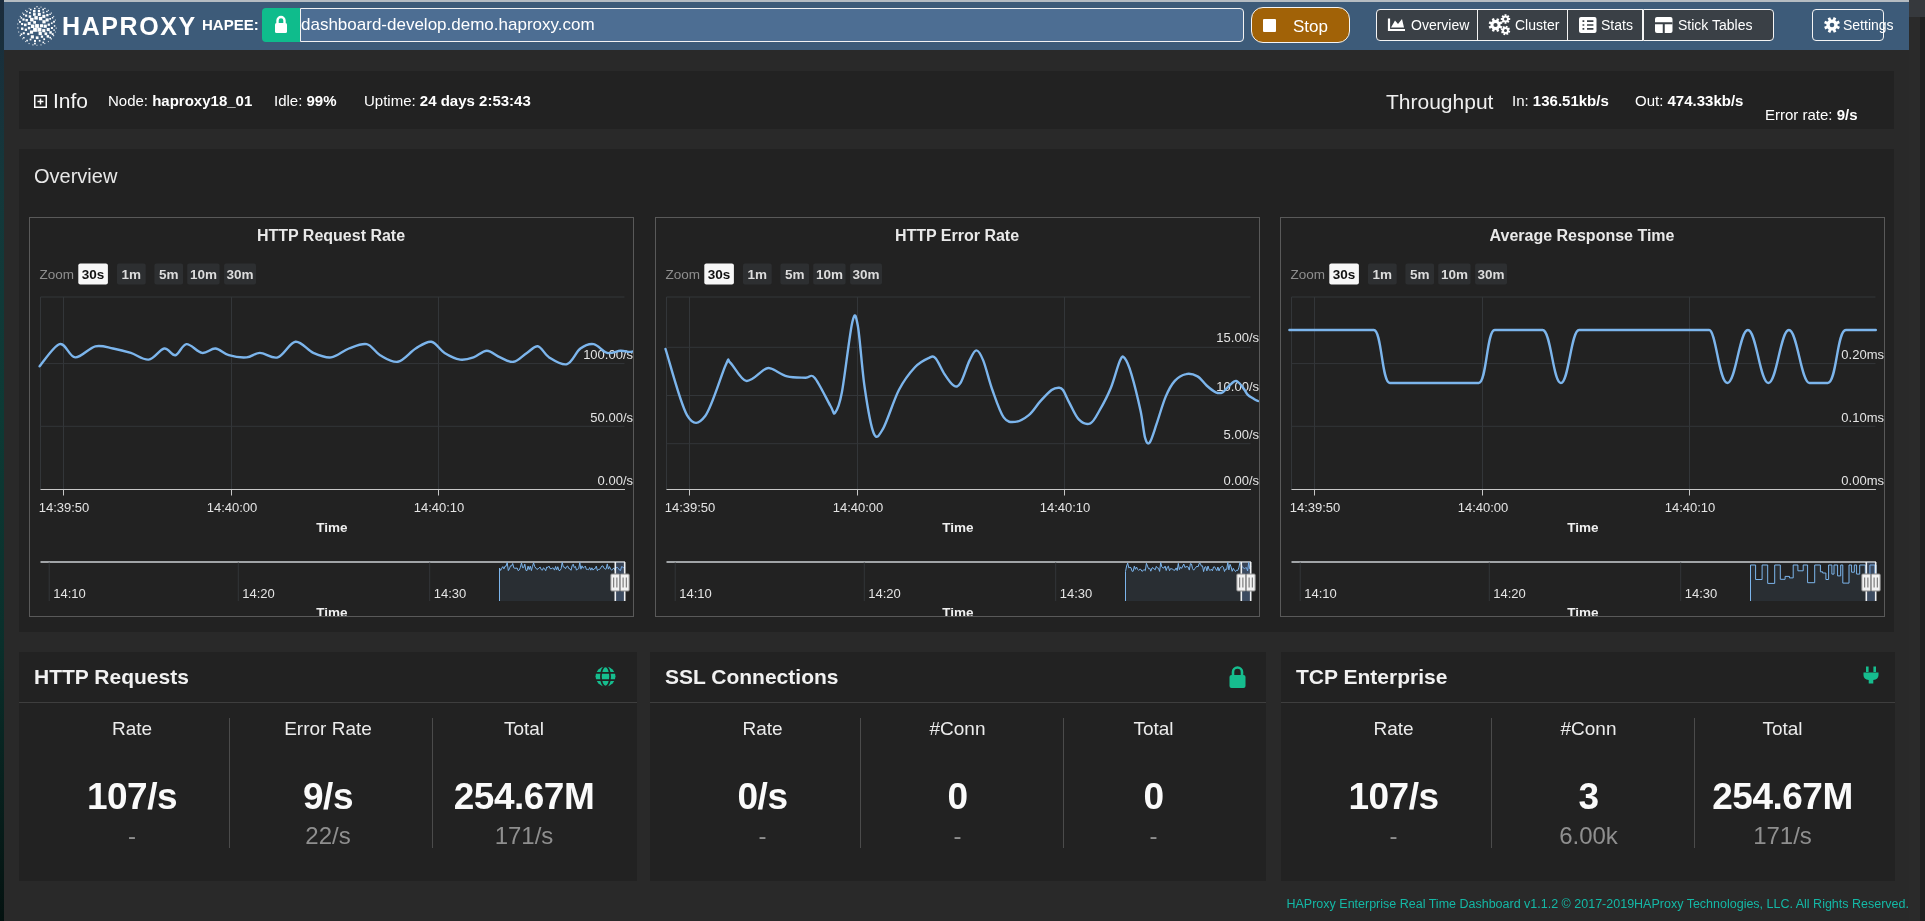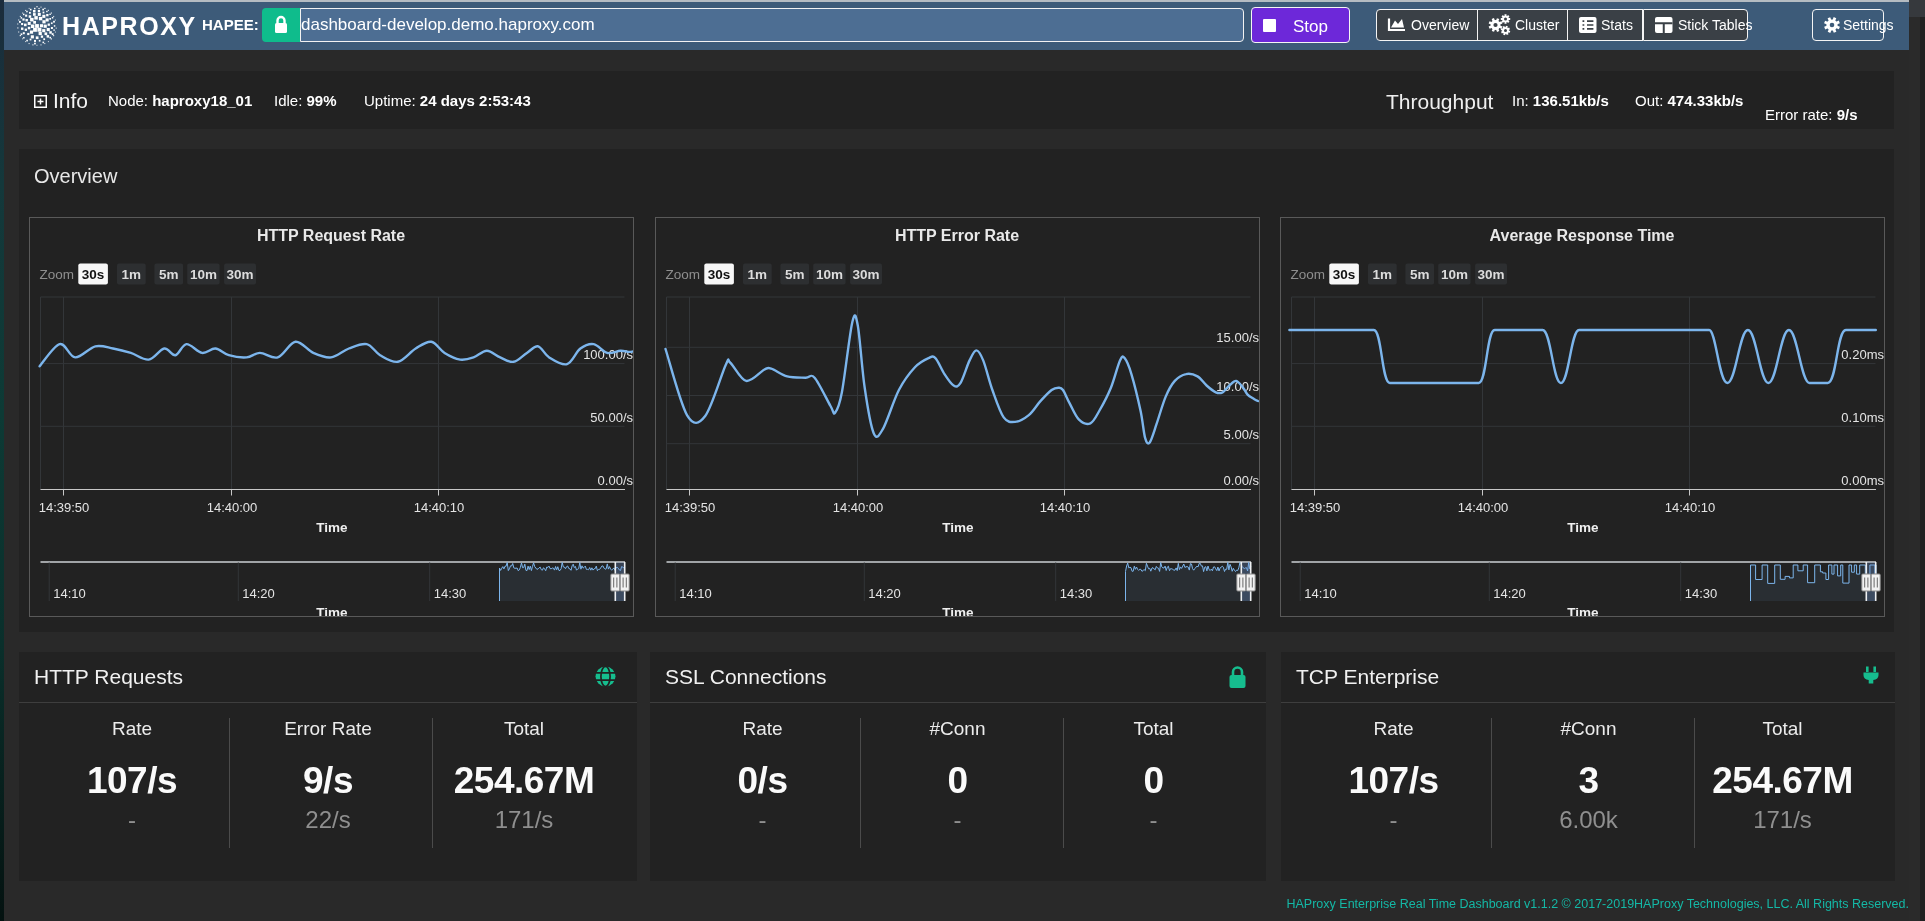--- a/index.html
+++ b/index.html
@@ -14,25 +14,25 @@
   background:#b5bcc2; z-index:9; }
 #navbar { position:absolute; left:0; top:0; width:1905px; height:50px; background:#3d5b79; }
 .abs { position:absolute; }
 #infobar { position:absolute; left:15px; top:71px; width:1875px; height:58px; background:#222; }
 #ovsec { position:absolute; left:15px; top:149px; width:1875px; height:483px; background:#222; }
 .chartcard { position:absolute; top:217px; width:605px; height:400px; background:#222;
   border:1px solid #595959; overflow:hidden; }
 .chartcard svg { display:block; }
 .card { position:absolute; top:652px; height:229px; background:#222; }
 .card .hd { position:absolute; left:0; top:0; right:0; height:51px;
-  border-bottom:1px solid #3e3e3e; }
+  border-bottom:1px solid #3e3e3e;font-weight:bold; }
 .card .hd .t { position:absolute; left:15px; top:13px; font-size:21px; color:#f1f1f1; }
 .col { position:absolute; top:51px; width:196px; text-align:center; }
 .col .lb { margin-top:15px; font-size:19px; line-height:22px; color:#ececec; }
-.col .vl { margin-top:20px; font-size:37px; line-height:42px; font-weight:bold;
+.col .vl { margin-top:36px; font-size:37px; line-height:42px; font-weight:bold;
   color:#fafafa; letter-spacing:-0.5px; }
 .col .sb { margin-top:4px; font-size:24px; line-height:28px; color:#8f8f8f; }
 .sep { position:absolute; top:718px; height:130px; width:1px; background:#4b4b4b; }
 #footer { position:absolute; left:0; top:897px; width:1905px; text-align:right;
   font-size:12.5px; color:#14b8a6; }
 .ib { color:#fff; font-size:15px; position:absolute; top:92px; }
 .ib b { font-weight:bold; }
 </style></head><body>
 <div id="rightstrip"></div>
 <div id="rightstriptop"></div>
@@ -140,21 +140,21 @@
         <rect x="36.1" y="29.1" width="1.1" height="1.1" fill="#fff"></rect>
         <rect x="33.7" y="32.3" width="1.2" height="1.2" fill="#fff"></rect>
       </svg></div>
     <div class="abs" style="left:58px;top:12px;font-size:25px;font-weight:bold;color:#fff;letter-spacing:1.6px;">HAPROXY</div>
     <div class="abs" style="left:198px;top:16px;font-size:15px;font-weight:bold;color:#fff;">HAPEE:</div>
     <div class="abs" style="left:258px;top:8px;width:38px;height:34px;background:#0fbc8c;border-radius:4px 0 0 4px;"><svg width="38" height="34" viewBox="0 0 38 34">
         <rect x="13" y="15" width="12" height="10" rx="1.5" fill="#fff"></rect>
         <path d="M 15.5 15 V 12.5 A 3.5 3.5 0 0 1 22.5 12.5 V 15" stroke="#fff" stroke-width="2.4" fill="none"></path>
       </svg></div>
     <div class="abs" style="left:296px;top:8px;width:944px;height:34px;background:#4d6e93;border:1px solid #f2f2f2;border-radius:0 4px 4px 0;color:#fff;font-size:17px;line-height:32px;">dashboard-develop.demo.haproxy.com</div>
-    <div class="abs" style="left:1247px;top:7px;width:99px;height:36px;background:#6d28d9;border:1px solid #f5f5f5;border-radius:4px;color:#fff;font-size:17px;"><svg width="97" height="34" viewBox="0 0 97 34">
+    <div class="abs" style="left:1247px;top:7px;width:99px;height:36px;background:#a16207;border:1px solid #f5f5f5;border-radius:12px;color:#fff;font-size:17px;"><svg width="97" height="34" viewBox="0 0 97 34">
         <rect x="11" y="11" width="13" height="13" rx="1" fill="#fff"></rect>
         <text x="41" y="24" font-size="17" fill="#fff">Stop</text>
       </svg></div>
     <div class="abs" style="left:1372px;top:9px;width:102px;height:32px;background:#3a4046;border:1px solid #f4f4f4;color:#fff;border-radius:4px 0 0 4px;"><svg width="100" height="30" viewBox="0 0 100 30">
         <path d="M 12 8.5 V 20 H 28" stroke="#fff" stroke-width="2.2" fill="none"></path>
         <path d="M 14 17.5 L 18 10.5 L 21 14 L 25 9 L 27 17.5 Z" fill="#fff"></path>
         <text x="34" y="19.5" font-size="14" fill="#fff">Overview</text>
       </svg></div>
     <div class="abs" style="left:1473px;top:9px;width:91px;height:32px;background:#3a4046;border:1px solid #f4f4f4;color:#fff;"><svg width="89" height="30" viewBox="0 0 89 30">
         <circle cx="17.5" cy="15" r="4.9" fill="#fff"></circle>
@@ -170,21 +170,21 @@
       </svg></div>
     <div class="abs" style="left:1563px;top:9px;width:76px;height:32px;background:#3a4046;border:1px solid #f4f4f4;color:#fff;"><svg width="74" height="30" viewBox="0 0 74 30">
         <g fill="#fff">
           <rect x="11" y="7" width="17.5" height="16" rx="2"></rect>
           <g stroke="#3a4046" stroke-width="1.7">
             <path d="M14.5 11.2 h1.8 M19 11.2 h6.4 M14.5 15 h1.8 M19 15 h6.4 M14.5 18.8 h1.8 M19 18.8 h6.4"></path>
           </g>
         </g>
         <text x="33" y="19.5" font-size="14" fill="#fff">Stats</text>
       </svg></div>
-    <div class="abs" style="left:1639px;top:9px;width:105px;height:32px;background:#3a4046;border:1px solid #f4f4f4;color:#fff;border-radius:0 4px 4px 0;"><svg width="117" height="30" viewBox="0 0 117 30">
+    <div class="abs" style="left:1639px;top:9px;width:131px;height:32px;background:#3a4046;border:1px solid #f4f4f4;color:#fff;border-radius:0 4px 4px 0;"><svg width="117" height="30" viewBox="0 0 117 30">
         <g fill="#fff">
           <rect x="11" y="7" width="17.5" height="16" rx="2"></rect>
           <g stroke="#3a4046" stroke-width="2">
             <path d="M11 13.2 h17.5 M19.75 13.2 v9.8"></path>
           </g>
         </g>
         <text x="34" y="19.5" font-size="14" fill="#fff">Stick Tables</text>
       </svg></div>
     <div class="abs" style="left:1808px;top:9px;width:72px;height:32px;background:transparent;border:1px solid #f4f4f4;border-radius:4px;color:#fff;"><svg width="84" height="30" viewBox="0 0 84 30">
         <circle cx="19" cy="15" r="5.6" fill="#fff"></circle>

